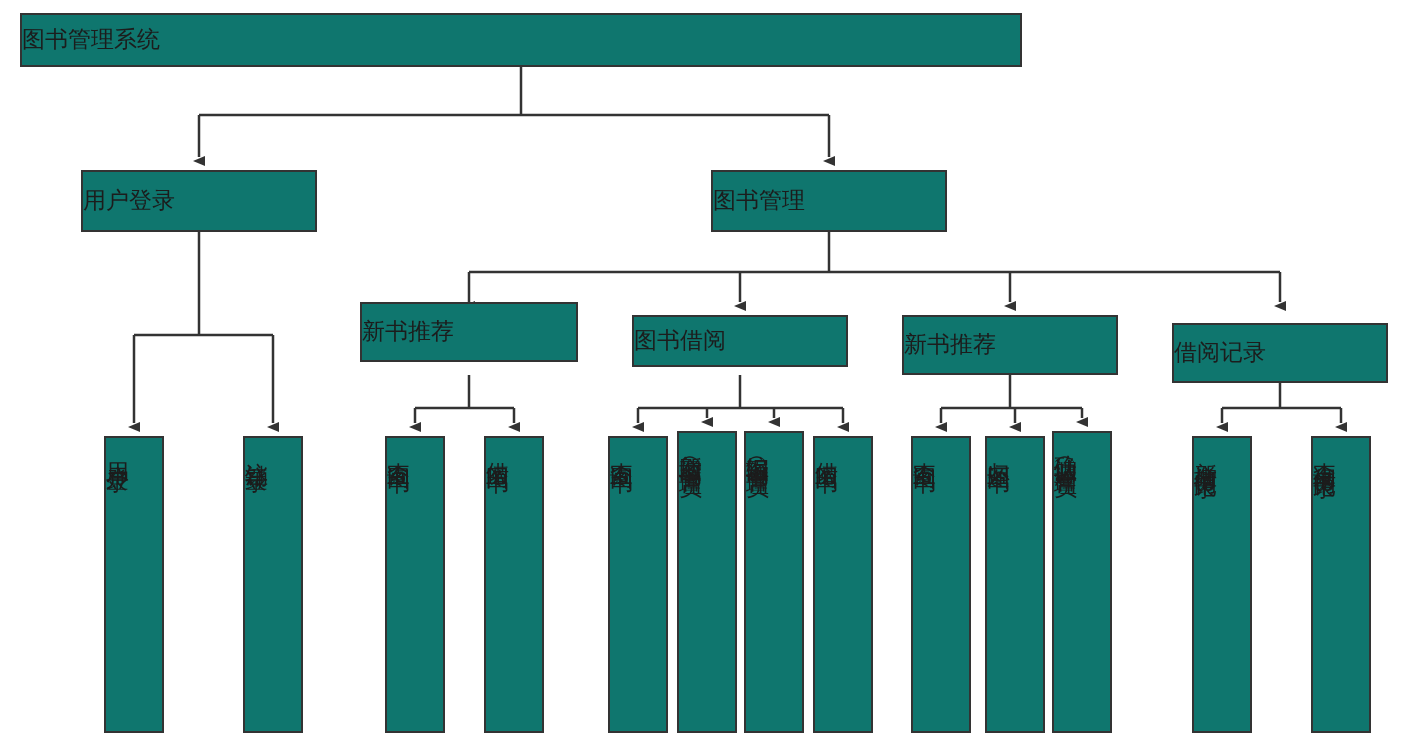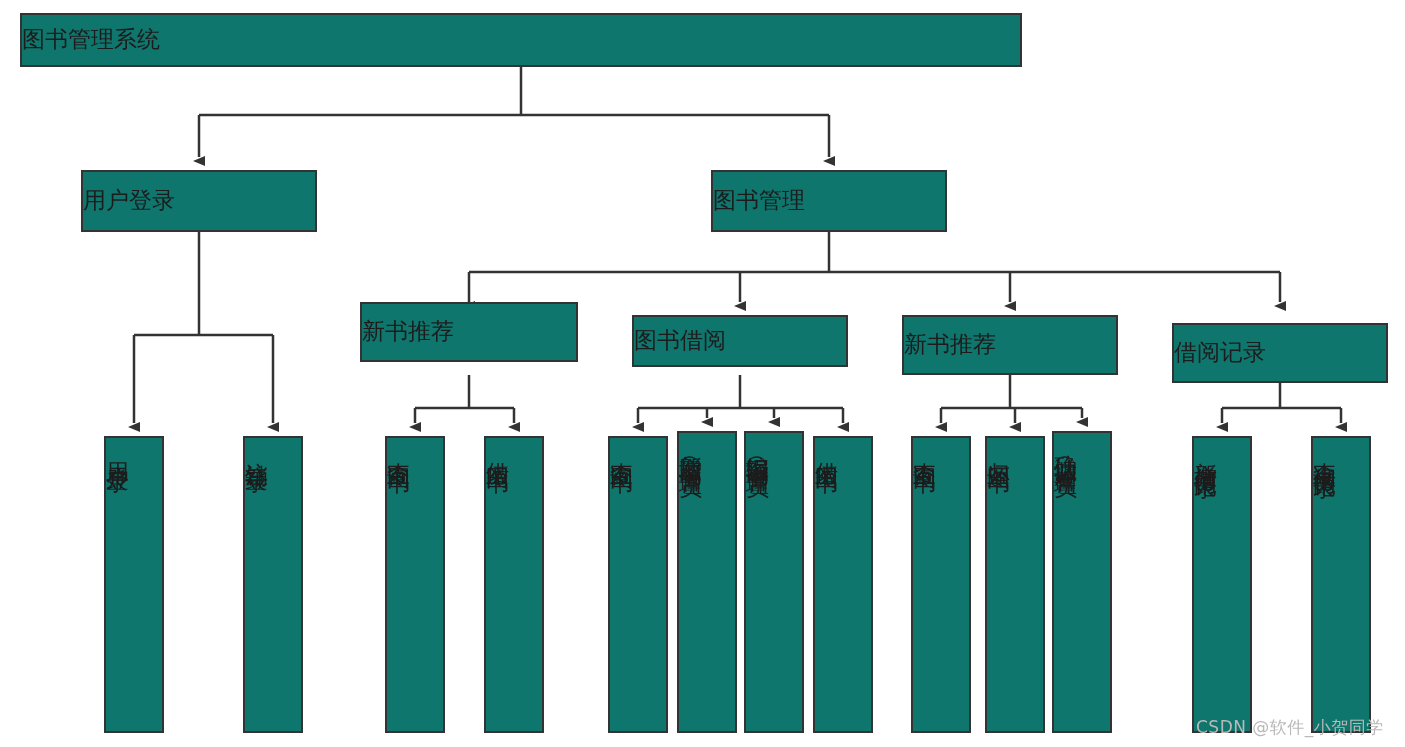--- a/index.html
+++ b/index.html
@@ -170,14 +170,13 @@
       <div class="node leaf tall" style="left: 1052px; top: 431px; width: 60px; height: 302px;">
         <span class="node-label">确认归还（管理员）</span>
       </div>
       <div class="node leaf" style="left: 1192px; top: 436px; width: 60px; height: 297px;">
         <span class="node-label">新增借阅记录</span>
       </div>
       <div class="node leaf" style="left: 1311px; top: 436px; width: 60px; height: 297px;">
         <span class="node-label">查询借阅记录</span>
       </div>
     </div>
-  <div class="watermark" style="left:1196px; top:716px;">CSDN @软件_小贺同学</div>
 </div>
 
 </body></html>

